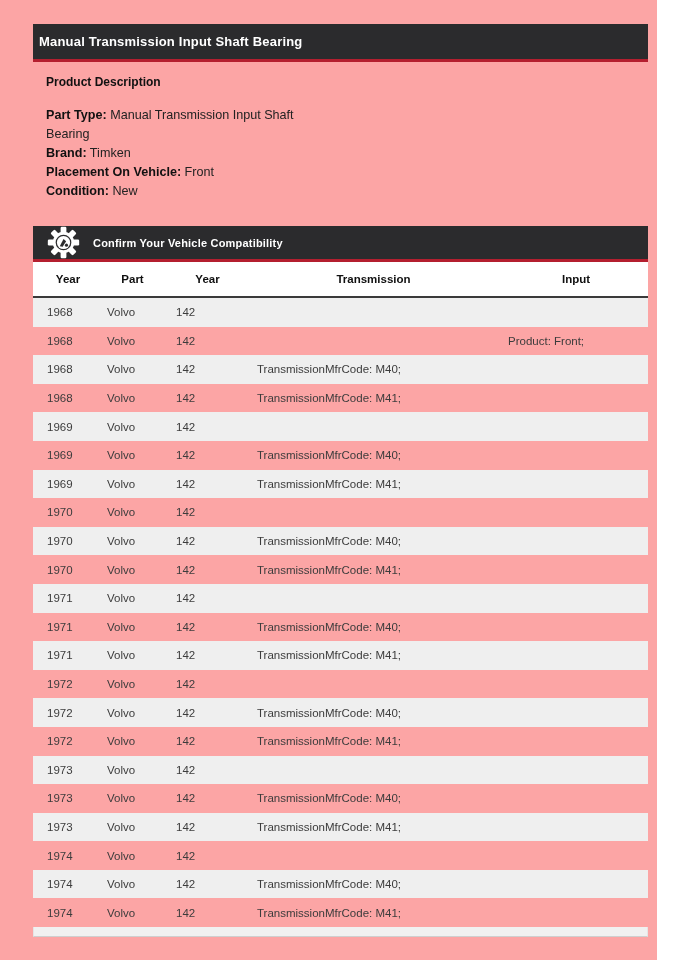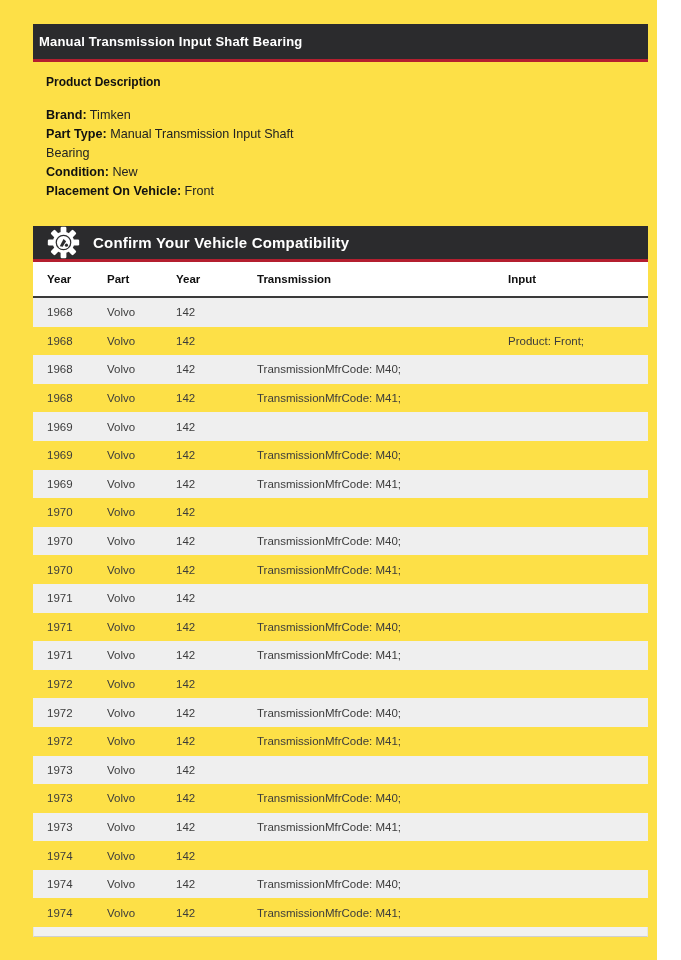--- a/index.html
+++ b/index.html
@@ -1,35 +1,35 @@
 <!DOCTYPE html>
 <html><head>
 <meta charset="utf-8">
 <style>
   html,body{margin:0;padding:0;background:#ffffff;}
   body{width:681px;height:960px;overflow:hidden;font-family:"Liberation Sans",sans-serif;-webkit-font-smoothing:antialiased;}
-  .page{position:relative;width:657px;height:960px;background:#fde047;}
+  .page{position:relative;width:657px;height:960px;background:#fca5a5;}
   .content{position:absolute;left:33px;top:0;width:615px;}
 
   
   .bar{background:#2b2b2d;border-bottom:3px solid #b41f2f;color:#fff;display:flex;align-items:center;}
   .title-bar{margin-top:24px;height:35px;}
   .title-bar .bar-text{font-size:13px;font-weight:bold;padding-left:6px;letter-spacing:.2px;}
 
   .section-heading{margin:13px 0 0 13px;font-size:12px;font-weight:bold;color:#111;}
 
   .details{margin:17px 0 0 13px;width:285px;font-size:12.6px;color:#222;line-height:19px;}
   .details b{color:#111;}
 
   .compat-bar{margin-top:25px;height:33px;}
   .compat-bar .gear-wrap{margin-left:14px;display:flex;align-items:center;}
-  .compat-bar .bar-text{font-size:15px;font-weight:bold;margin-left:13px;letter-spacing:.2px;}
+  .compat-bar .bar-text{font-size:11px;font-weight:bold;margin-left:13px;letter-spacing:.2px;}
 
   table.compat{border-collapse:collapse;width:615px;table-layout:fixed;}
-  table.compat th{font-size:11.5px;font-weight:bold;color:#101010;text-align:left;height:34px;
+  table.compat th{font-size:11.5px;font-weight:bold;color:#101010;text-align:center;height:34px;
     padding:0 4px 0 14px;border-bottom:2px solid #3a3a3a;background:#fff;vertical-align:middle;margin-top:48px;}
   table.compat td{font-size:11.5px;color:#3c3c3c;height:28.6px;padding:0 4px 0 14px;vertical-align:middle;
     white-space:nowrap;overflow:hidden;}
   table.compat tr.stripe{background:#efefef;}
   .col-year{width:60px;}.col-make{width:69px;}.col-model{width:81px;}.col-app{width:251px;}.col-notes{width:154px;}
 
   .row-fragment{width:613px;height:9px;background:#f1f1f1;border:1px solid #e5e5e5;border-top:none;border-bottom:1px solid #cfcfcf;}
 </style>
 </head>
 <body>
@@ -37,24 +37,24 @@
 <div class="page">
   <div class="content">
 
     <div class="bar title-bar">
       <span class="bar-text">Manual Transmission Input Shaft Bearing</span>
     </div>
 
     <div class="section-heading">Product Description</div>
 
     <div class="details" id="details-block">
+        <div><b>Part Type:</b> Manual Transmission Input Shaft Bearing</div>
         <div><b>Brand:</b> Timken</div>
-        <div><b>Part Type:</b> Manual Transmission Input Shaft Bearing</div>
+        <div><b>Placement On Vehicle:</b> Front</div>
         <div><b>Condition:</b> New</div>
-        <div><b>Placement On Vehicle:</b> Front</div>
       </div>
 
     <div class="bar compat-bar">
       <span class="gear-wrap">
         <svg viewBox="0 0 40 40" width="33" height="33" aria-hidden="true">
           <g fill="#ffffff">
             <rect x="16.5" y="1" width="7" height="8" rx="1.5"></rect>
             <rect x="16.5" y="1" width="7" height="8" rx="1.5" transform="rotate(45 20 20)"></rect>
             <rect x="16.5" y="1" width="7" height="8" rx="1.5" transform="rotate(90 20 20)"></rect>
             <rect x="16.5" y="1" width="7" height="8" rx="1.5" transform="rotate(135 20 20)"></rect>

